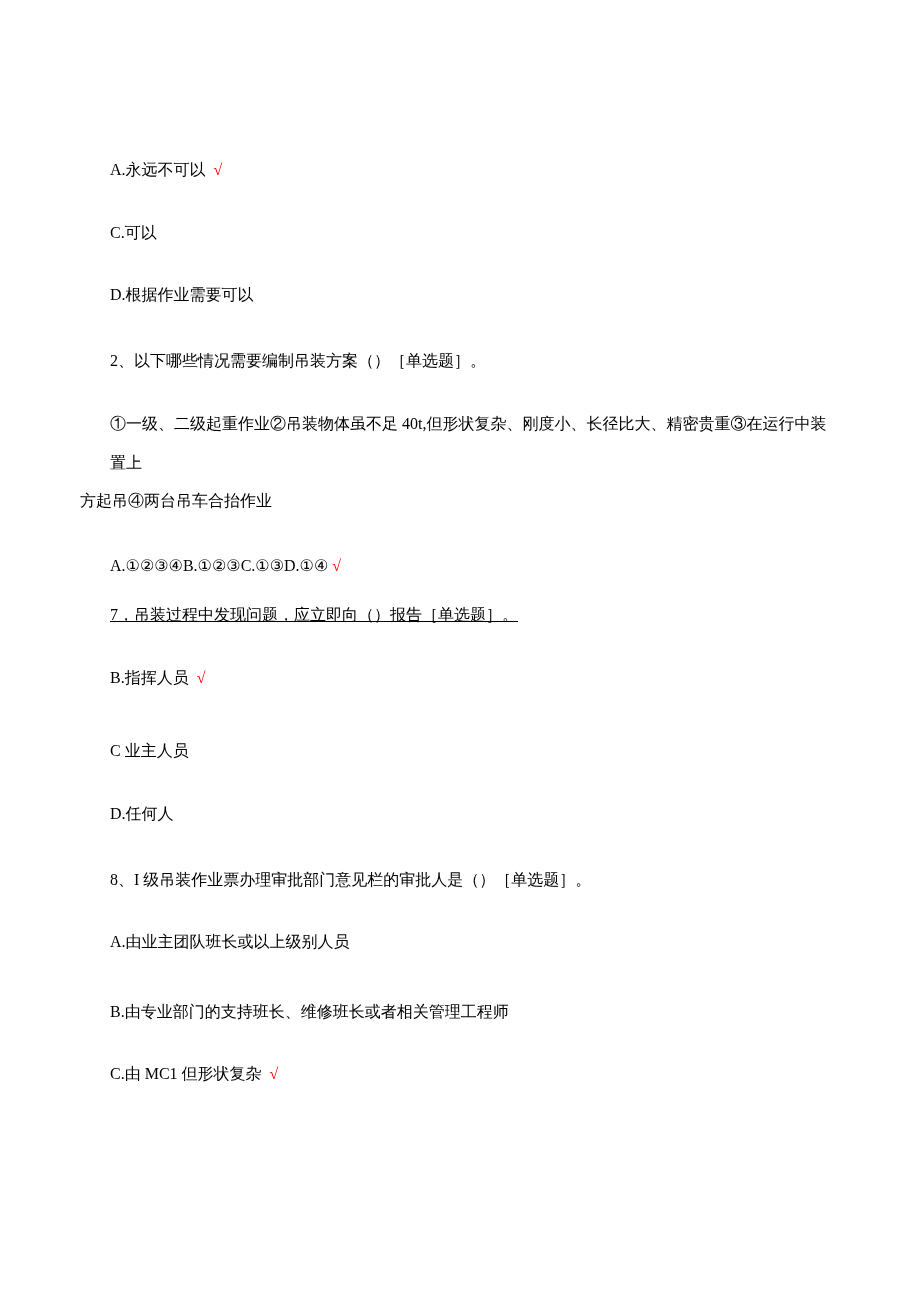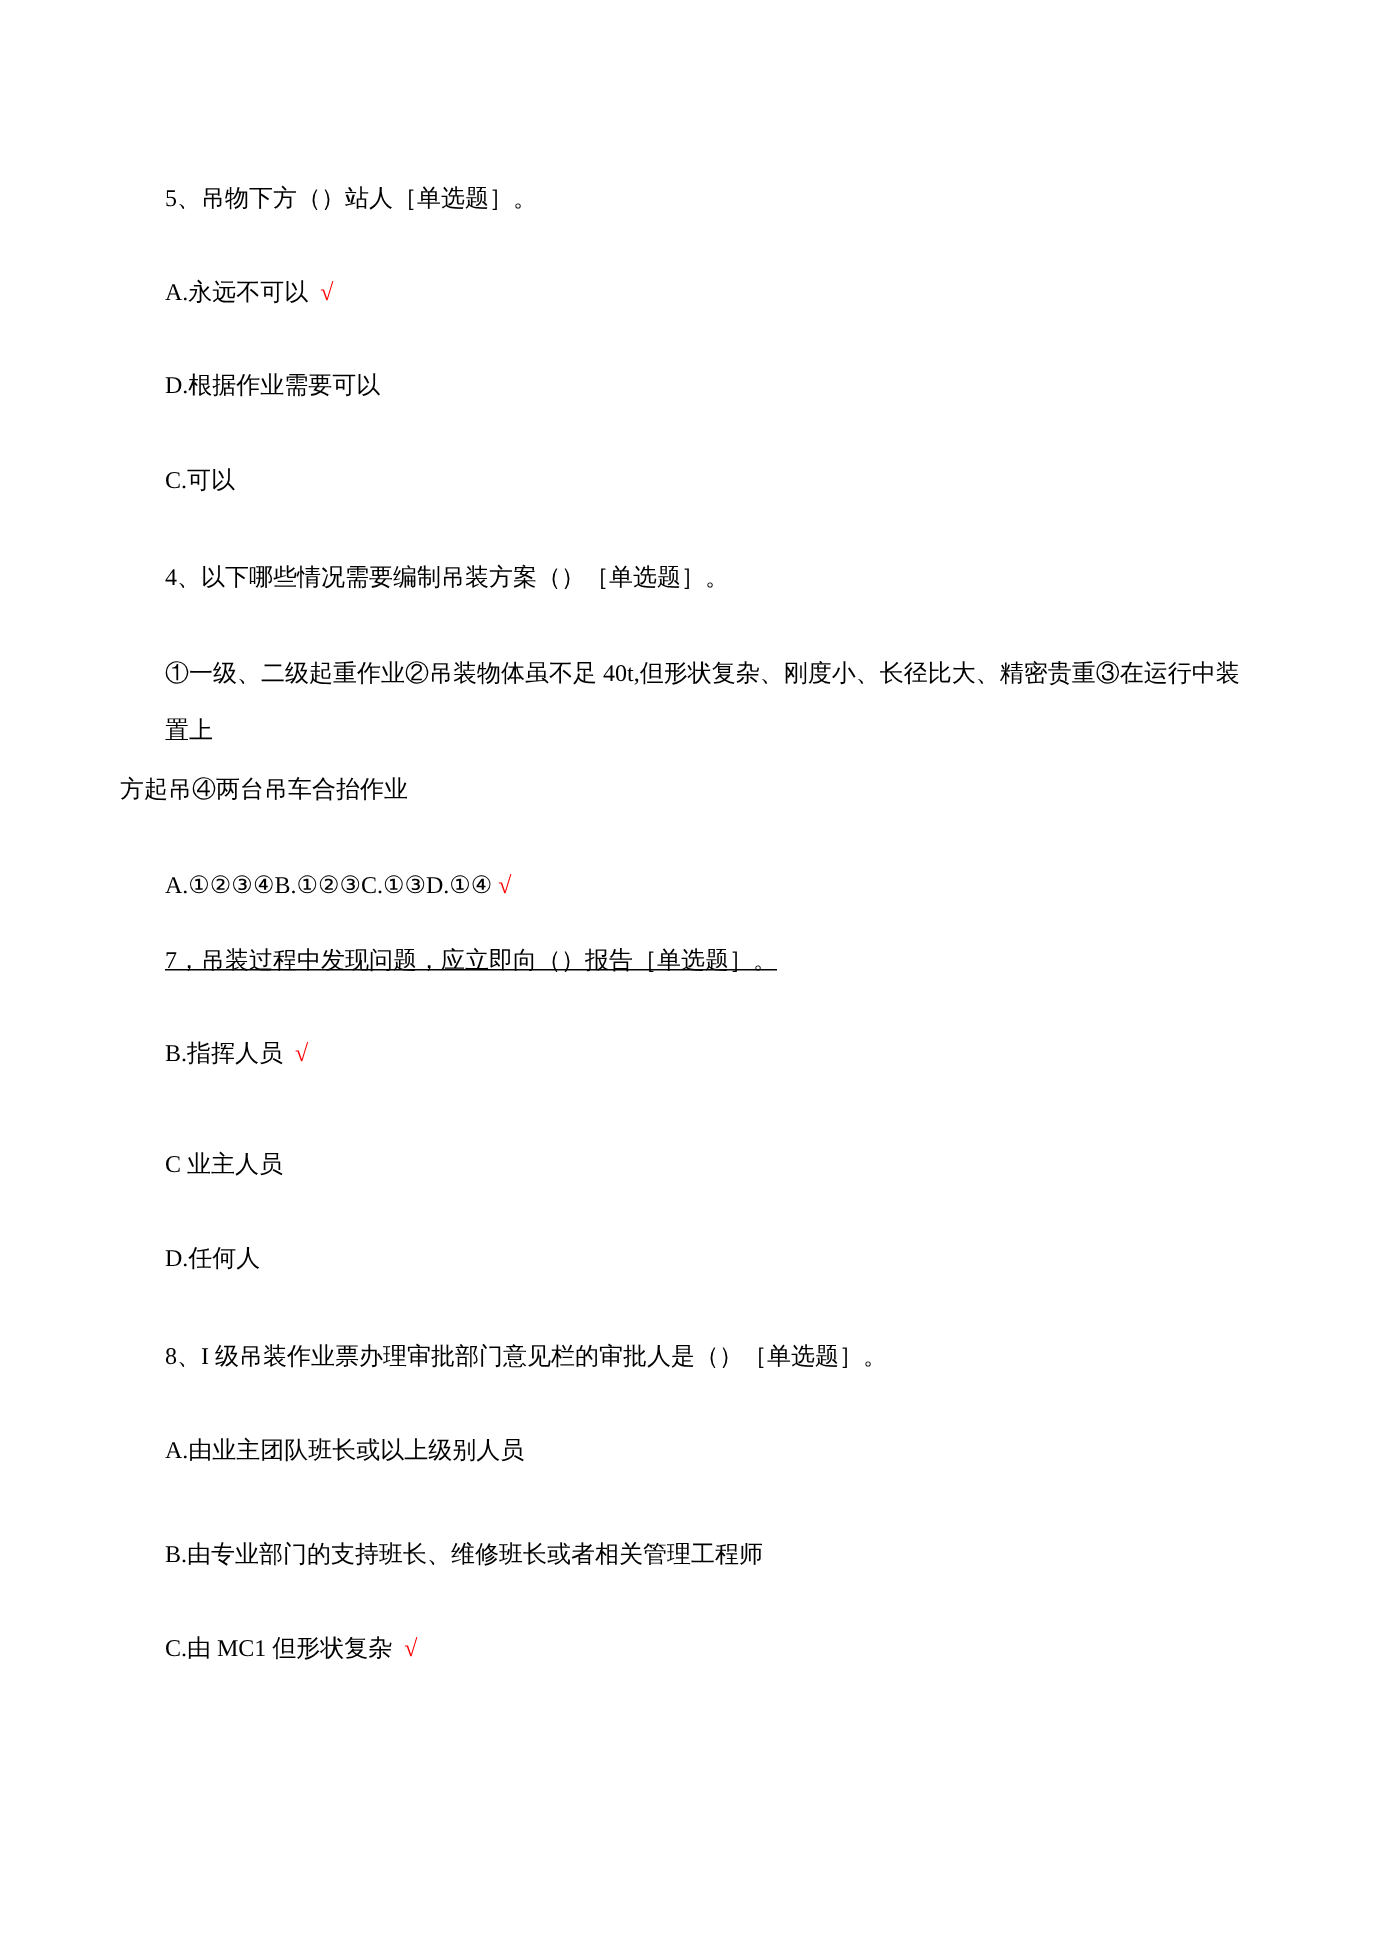--- a/index.html
+++ b/index.html
@@ -40,31 +40,30 @@
       margin-bottom: 24px;
     }
     .negative-indent {
       margin-left: -30px;
     }
   </style>
 </head>
 <body>
 
 <div class="question-block">
-  <p class="question-text">5、吊物下方（）站人［单选题］。</p>
   <p class="option">
     <span>A.永远不可以</span>
     <span class="check-mark">√</span>
   </p>
+  <p class="option">C.可以</p>
   <p class="option">D.根据作业需要可以</p>
-  <p class="option">C.可以</p>
 </div>
 
 <div class="question-block" style="margin-top: 40px;">
-  <p class="question-text">4、以下哪些情况需要编制吊装方案（）［单选题］。</p>
+  <p class="question-text">2、以下哪些情况需要编制吊装方案（）［单选题］。</p>
   <div class="q6-sub">
     <span>①一级、二级起重作业②吊装物体虽不足 40t,但形状复杂、刚度小、长径比大、精密贵重③在运行中装置上</span><br>
     <span class="negative-indent" style="display:inline-block; margin-left:-30px;">方起吊④两台吊车合抬作业</span>
   </div>
   <p class="q6-options">
     <span>A.①②③④B.①②③C.①③D.①④</span><span class="check-mark">√</span>
   </p>
 </div>
 
 <div class="question-block">

